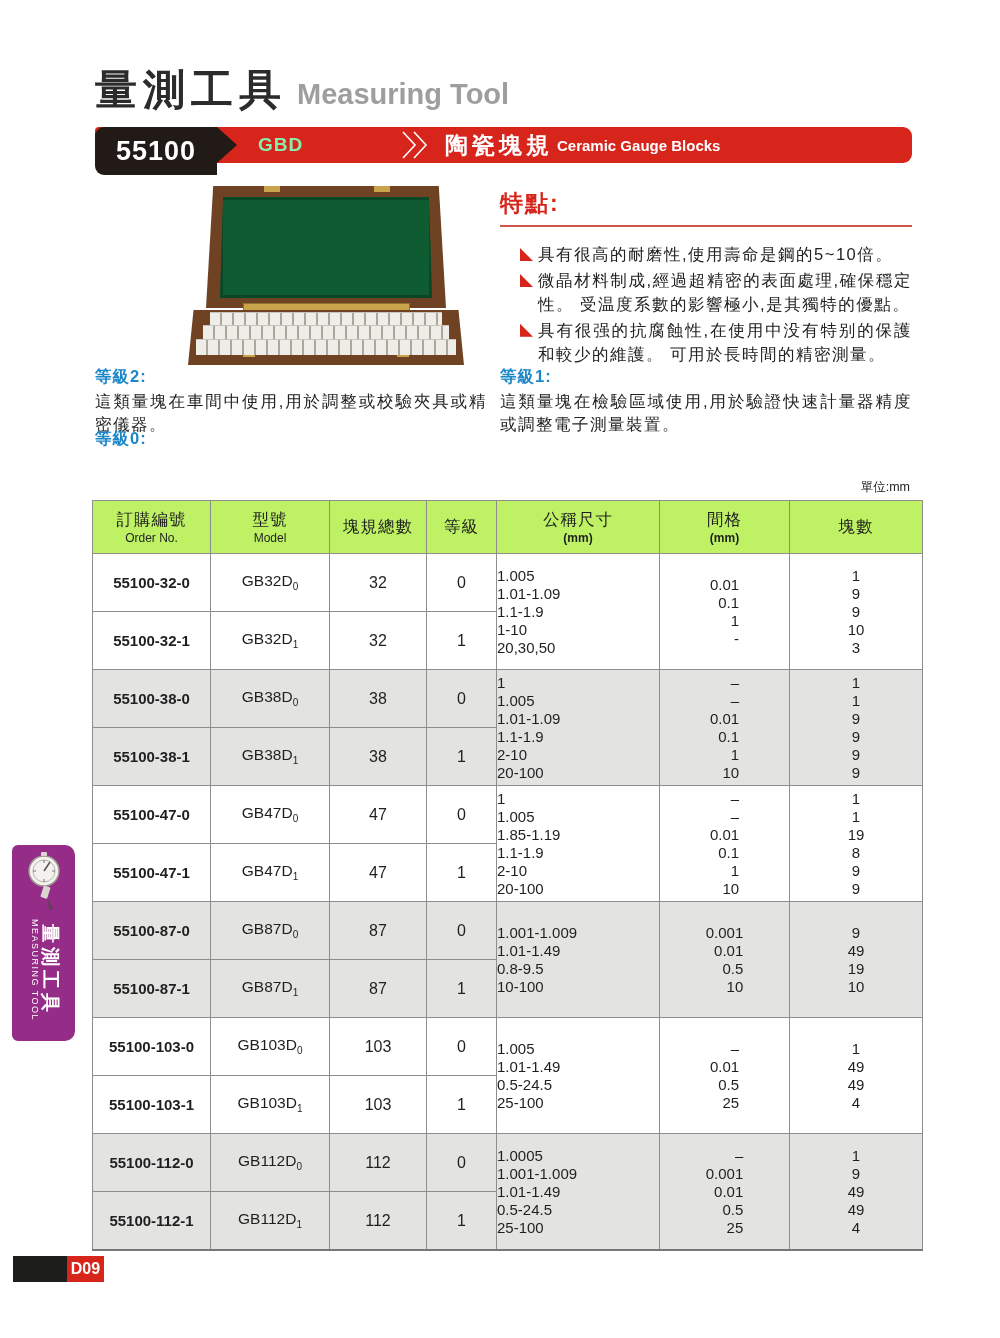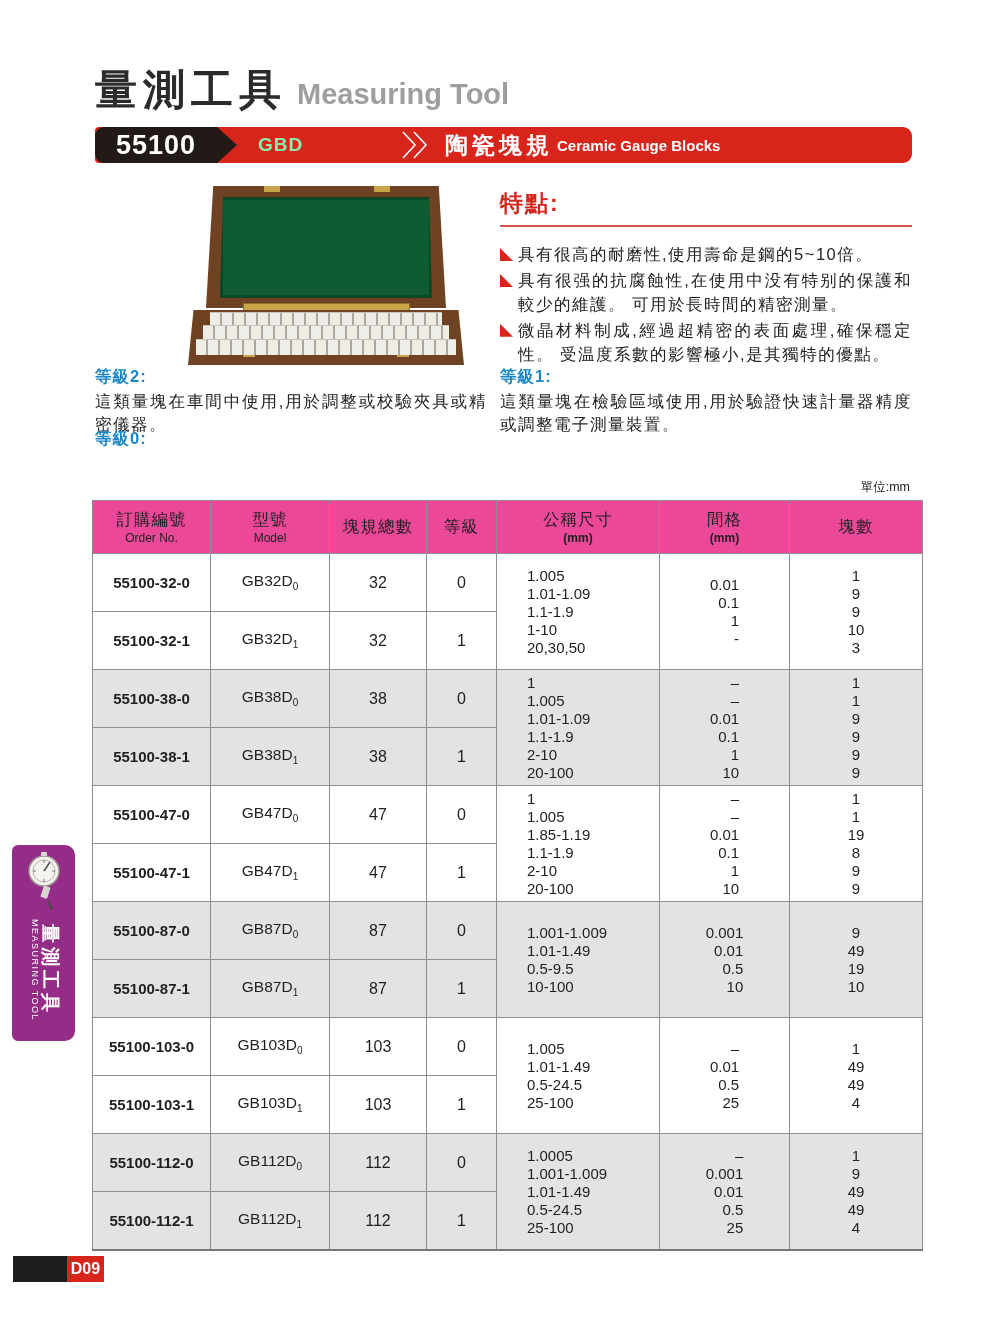--- a/index.html
+++ b/index.html
@@ -5,66 +5,66 @@
   html,body{margin:0;padding:0;background:#ffffff;}
   body{font-family:"Liberation Sans","DejaVu Sans",sans-serif;color:#1f1f1f;}
   .page{position:relative;width:1000px;height:1338px;background:#ffffff;overflow:hidden;}
 
   
   .titlebar{position:absolute;left:95px;top:62px;white-space:nowrap;}
   .title-zh{font-size:42px;font-weight:bold;color:#2b2b2b;letter-spacing:6px;}
   .title-en{font-size:29px;font-weight:bold;color:#9e9e9e;margin-left:10px;}
 
   .banner{position:absolute;left:95px;top:127px;width:817px;height:36px;background:#d7251c;border-radius:4px 9px 9px 4px;display:flex;align-items:center;}
-  .code-tag{position:absolute;left:0;top:0;height:36px;width:122px;background:#221a16;border-radius:9px 0 0 9px;display:flex;align-items:center;justify-content:center;z-index:2;}
+  .code-tag{position:absolute;left:0;top:0;height:48px;width:122px;background:#221a16;border-radius:9px 0 0 9px;display:flex;align-items:center;justify-content:center;z-index:2;}
   .code-tag:after{content:"";position:absolute;left:122px;top:0;width:0;height:0;border-left:20px solid #221a16;border-top:18px solid transparent;border-bottom:18px solid transparent;}
   .code-txt{color:#fff;font-weight:bold;font-size:27px;letter-spacing:1px;}
   .series{position:absolute;left:163px;color:#86efac;font-weight:bold;font-size:19px;letter-spacing:1px;}
   .chev{position:absolute;left:305px;top:4px;}
   .prod-zh{position:absolute;left:350px;color:#fff;font-weight:bold;font-size:23px;letter-spacing:4px;}
   .prod-en{position:absolute;left:462px;top:10px;color:#fff;font-weight:bold;font-size:15px;}
 
   
   .photo{position:absolute;left:148px;top:182px;width:335px;height:192px;}
   .lid{position:absolute;left:58px;top:4px;width:240px;height:122px;background:#6f4223;clip-path:polygon(3% 0,97% 0,100% 100%,0 100%);}
   .lid-felt{position:absolute;left:14px;top:11px;right:14px;bottom:10px;background:#0f5c33;border:3px solid #0a4726;clip-path:polygon(1.5% 0,98.5% 0,100% 100%,0 100%);}
   .hinge{position:absolute;top:0;width:16px;height:6px;background:#c9a44a;}
   .brass{position:absolute;left:95px;top:121px;width:165px;height:7px;background:#c9a44a;border:1px solid #8f742f;}
   .base{position:absolute;left:40px;top:128px;width:276px;height:55px;background:#6f4223;clip-path:polygon(2% 0,98% 0,100% 100%,0 100%);}
   .blockrow{position:absolute;background:repeating-linear-gradient(90deg,#efede8 0 10px,#aca69c 10px 12px);border-top:1px solid #c9c5bd;}
   .clasp{position:absolute;bottom:8px;width:12px;height:8px;background:#c9a44a;}
 
   
   .features{position:absolute;left:500px;top:188px;width:412px;}
   .feat-head{color:#d7251c;font-size:23px;font-weight:bold;letter-spacing:2px;border-bottom:2px solid #d0564a;padding-bottom:6px;margin-bottom:16px;}
-  .feat-item{display:flex;margin-bottom:2px;}
+  .feat-item{display:flex;margin-bottom:2px;margin-left:20px;}
   .tri{flex:0 0 13px;width:13px;height:13px;margin:5px 5px 0 0;background:#d7251c;clip-path:polygon(0 0,0 100%,100% 100%);}
   .feat-txt{font-size:16.5px;line-height:1.45;letter-spacing:1.5px;color:#222;text-align:justify;}
 
   
   .gblock{position:absolute;}
   .ghead{color:#1b86c8;font-weight:bold;font-size:16.5px;margin-bottom:2px;letter-spacing:1px;}
   .gbody{font-size:16.5px;line-height:1.38;letter-spacing:1.5px;color:#222;text-align:justify;}
   .unit{position:absolute;left:95px;top:479px;width:815px;text-align:right;font-size:12.5px;color:#222;}
 
   
   .tblwrap{position:absolute;left:92px;top:500px;}
   table{border-collapse:collapse;table-layout:fixed;width:830px;}
   th,td{border:1px solid #8e8e8e;text-align:center;padding:0;}
-  thead th{height:52px;background:#ec4899;font-weight:normal;}
+  thead th{height:52px;background:#bef264;font-weight:normal;}
   .h-zh{font-size:16.5px;letter-spacing:1px;color:#1f1f1f;display:block;line-height:1.3;}
   .h-en{font-size:12px;color:#1f1f1f;display:block;line-height:1.2;}
   tbody td{height:57px;font-size:16px;}
   tbody tr.g td{background:#e3e3e1;}
   td.c-order{font-weight:bold;font-size:15px;}
   td.c-model{font-size:15.5px;}
   td.c-model sub{font-size:10px;}
   td.merged div{line-height:18px;font-size:15px;}
   td.merged{vertical-align:middle;}
-  td.c-nominal{text-align:left;padding-left:30px;}
+  td.c-nominal{text-align:left;}
   td.c-step .stack,td.c-pcs .stack{display:inline-block;}
   td.c-step .stack{text-align:right;}
   td.c-pcs .stack{text-align:center;}
   table{border-bottom:2px solid #777;}
 
   
   .sidetab{position:absolute;left:12px;top:845px;width:63px;height:196px;background:#952c87;border-radius:6px 10px 10px 6px;}
   .rot{position:absolute;left:50%;top:125px;transform:translate(-50%,-50%) rotate(90deg);white-space:nowrap;text-align:center;}
   .rot .zh{color:#fff;font-size:19px;font-weight:bold;letter-spacing:4px;line-height:20px;}
   .rot .en{color:#fff;font-size:9px;letter-spacing:1.5px;line-height:11px;}
@@ -114,25 +114,25 @@
   </div>
 
   <div class="features">
     <div class="feat-head">特點:</div>
     <div class="feat-item">
       <span class="tri"></span>
       <span class="feat-txt">具有很高的耐磨性,使用壽命是鋼的5~10倍。</span>
     </div>
     <div class="feat-item">
       <span class="tri"></span>
-      <span class="feat-txt">具有很强的抗腐蝕性,在使用中没有特别的保護和較少的維護。 可用於長時間的精密測量。</span>
+      <span class="feat-txt">微晶材料制成,經過超精密的表面處理,確保穩定性。 受温度系數的影響極小,是其獨特的優點。</span>
     </div>
     <div class="feat-item">
       <span class="tri"></span>
-      <span class="feat-txt">微晶材料制成,經過超精密的表面處理,確保穩定性。 受温度系數的影響極小,是其獨特的優點。</span>
+      <span class="feat-txt">具有很强的抗腐蝕性,在使用中没有特别的保護和較少的維護。 可用於長時間的精密測量。</span>
     </div>
   </div>
 
   <div class="gblock" style="left:95px;top:366px;width:392px;">
     <div class="ghead">等級2:</div>
     <div class="gbody">這類量塊在車間中使用,用於調整或校驗夾具或精密儀器。</div>
   </div>
   <div class="gblock" style="left:500px;top:366px;width:412px;">
     <div class="ghead">等級1:</div>
     <div class="gbody">這類量塊在檢驗區域使用,用於驗證快速計量器精度或調整電子測量裝置。</div>
@@ -227,21 +227,21 @@
             <td class="c-order">55100-47-1</td>
             <td class="c-model">GB47D<sub>1</sub></td>
             <td class="c-total">47</td>
             <td class="c-grade">1</td>
           </tr>
           <tr class="g">
             <td class="c-order">55100-87-0</td>
             <td class="c-model">GB87D<sub>0</sub></td>
             <td class="c-total">87</td>
             <td class="c-grade">0</td>
-            <td class="merged c-nominal" rowspan="2"><span class="stack"><div>1.001-1.009</div><div>1.01-1.49</div><div>0.5-9.5</div><div>10-100</div></span></td>
+            <td class="merged c-nominal" rowspan="2"><span class="stack"><div>1.001-1.009</div><div>1.01-1.49</div><div>0.8-9.5</div><div>10-100</div></span></td>
             <td class="merged c-step" rowspan="2"><span class="stack"><div>0.001</div><div>0.01</div><div>0.5</div><div>10</div></span></td>
             <td class="merged c-pcs" rowspan="2"><span class="stack"><div>9</div><div>49</div><div>19</div><div>10</div></span></td>
           </tr>
           <tr class="g">
             <td class="c-order">55100-87-1</td>
             <td class="c-model">GB87D<sub>1</sub></td>
             <td class="c-total">87</td>
             <td class="c-grade">1</td>
           </tr>
           <tr>

